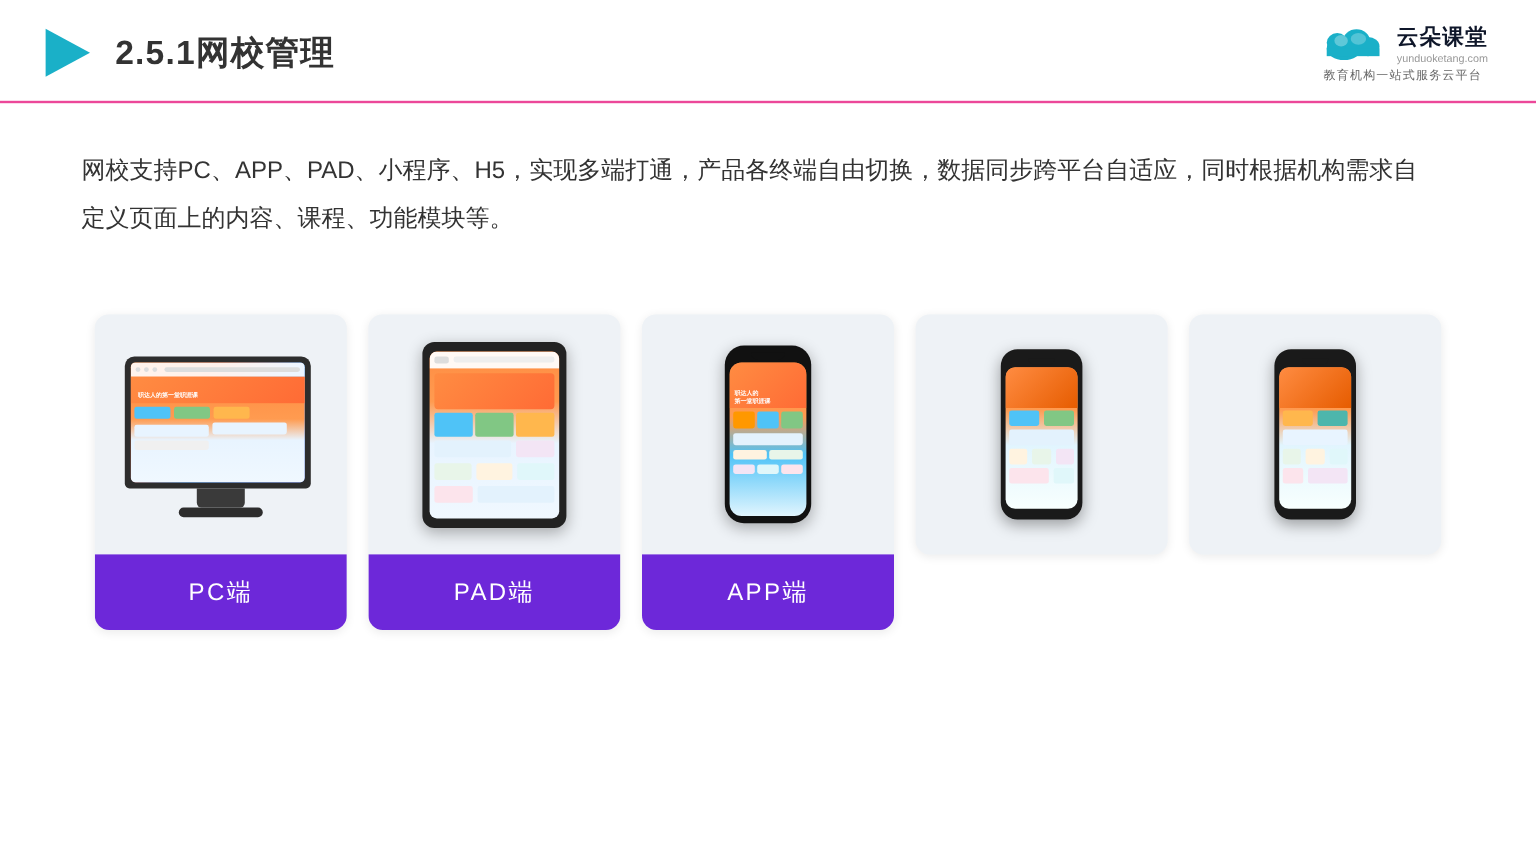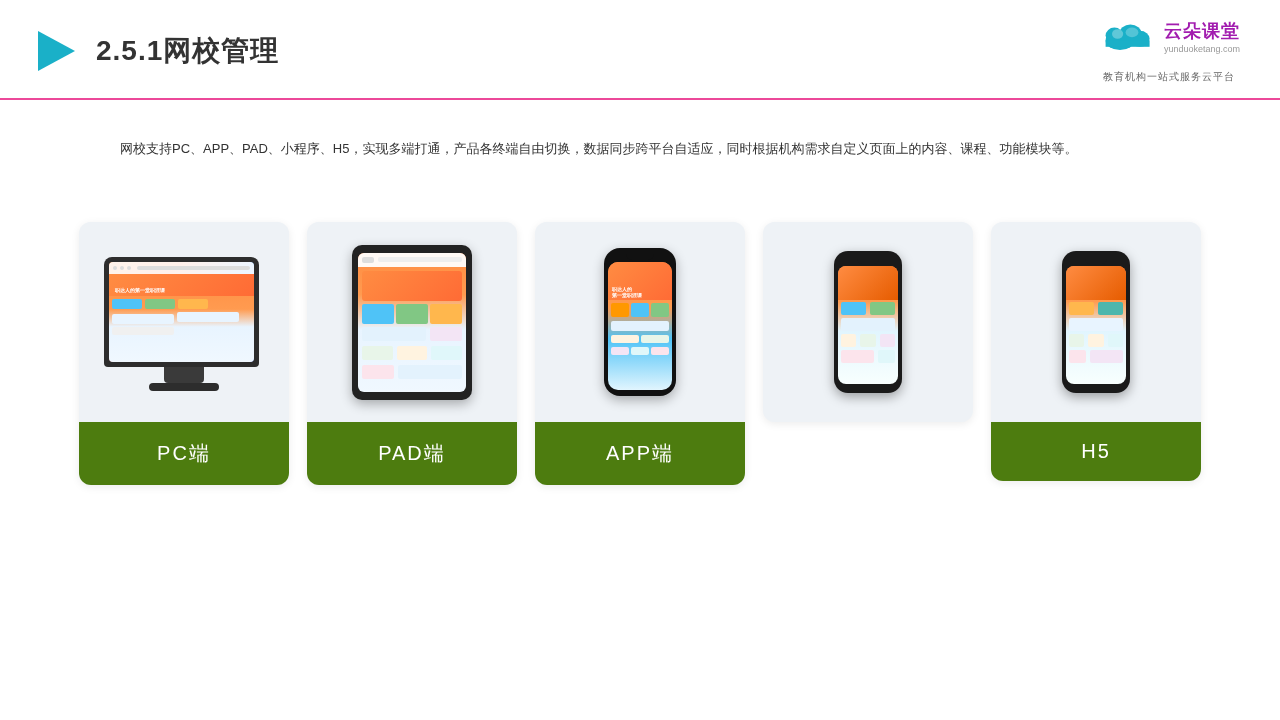--- a/index.html
+++ b/index.html
@@ -44,40 +44,40 @@
       display: flex;
       align-items: center;
       gap: 6px;
     }
     .cloud-icon-svg {
       width: 60px;
       height: 36px;
     }
     .logo-text-main {
       font-size: 18px;
-      color: #a21caf;
+      color: #0f172a;
       font-weight: 600;
       letter-spacing: 1px;
     }
     .logo-subtitle {
       font-size: 10px;
       color: #666;
-      margin-top: 16px;
+      margin-top: 2px;
       letter-spacing: 1px;
     }
     .logo-url {
       font-size: 9px;
       color: #999;
       margin-top: 1px;
     }
 
     
     .description {
-      padding: 36px 80px 20px 120px;
-      font-size: 13px;
+      padding: 36px 80px 20px 68px;
+      font-size: 20px;
       color: #333;
       line-height: 2;
       font-weight: 400;
     }
 
     
     .cards-container {
       display: flex;
       justify-content: center;
       align-items: flex-start;
@@ -102,21 +102,21 @@
       height: 200px;
       display: flex;
       align-items: center;
       justify-content: center;
       background: #eef2f6;
       padding: 16px;
     }
 
     .card-label {
       width: 100%;
-      background: #4d7c0f;
+      background: #6d28d9;
       color: white;
       text-align: center;
       font-size: 20px;
       font-weight: 500;
       padding: 18px 0;
       letter-spacing: 2px;
     }
 
     
     
@@ -523,16 +523,15 @@
               <div class="mini-cell" style="flex:1;background:#e0f7fa;margin-left:2px;"></div>
             </div>
             <div class="mini-row" style="margin-top:1px;">
               <div class="mini-cell" style="flex:1;background:#fce4ec;"></div>
               <div class="mini-cell" style="flex:2;background:#f3e5f5;margin-left:2px;"></div>
             </div>
           </div>
         </div>
       </div>
     </div>
-    <div class="card-label">H5</div>
   </div>
 
 </div>
 
 </body></html>

